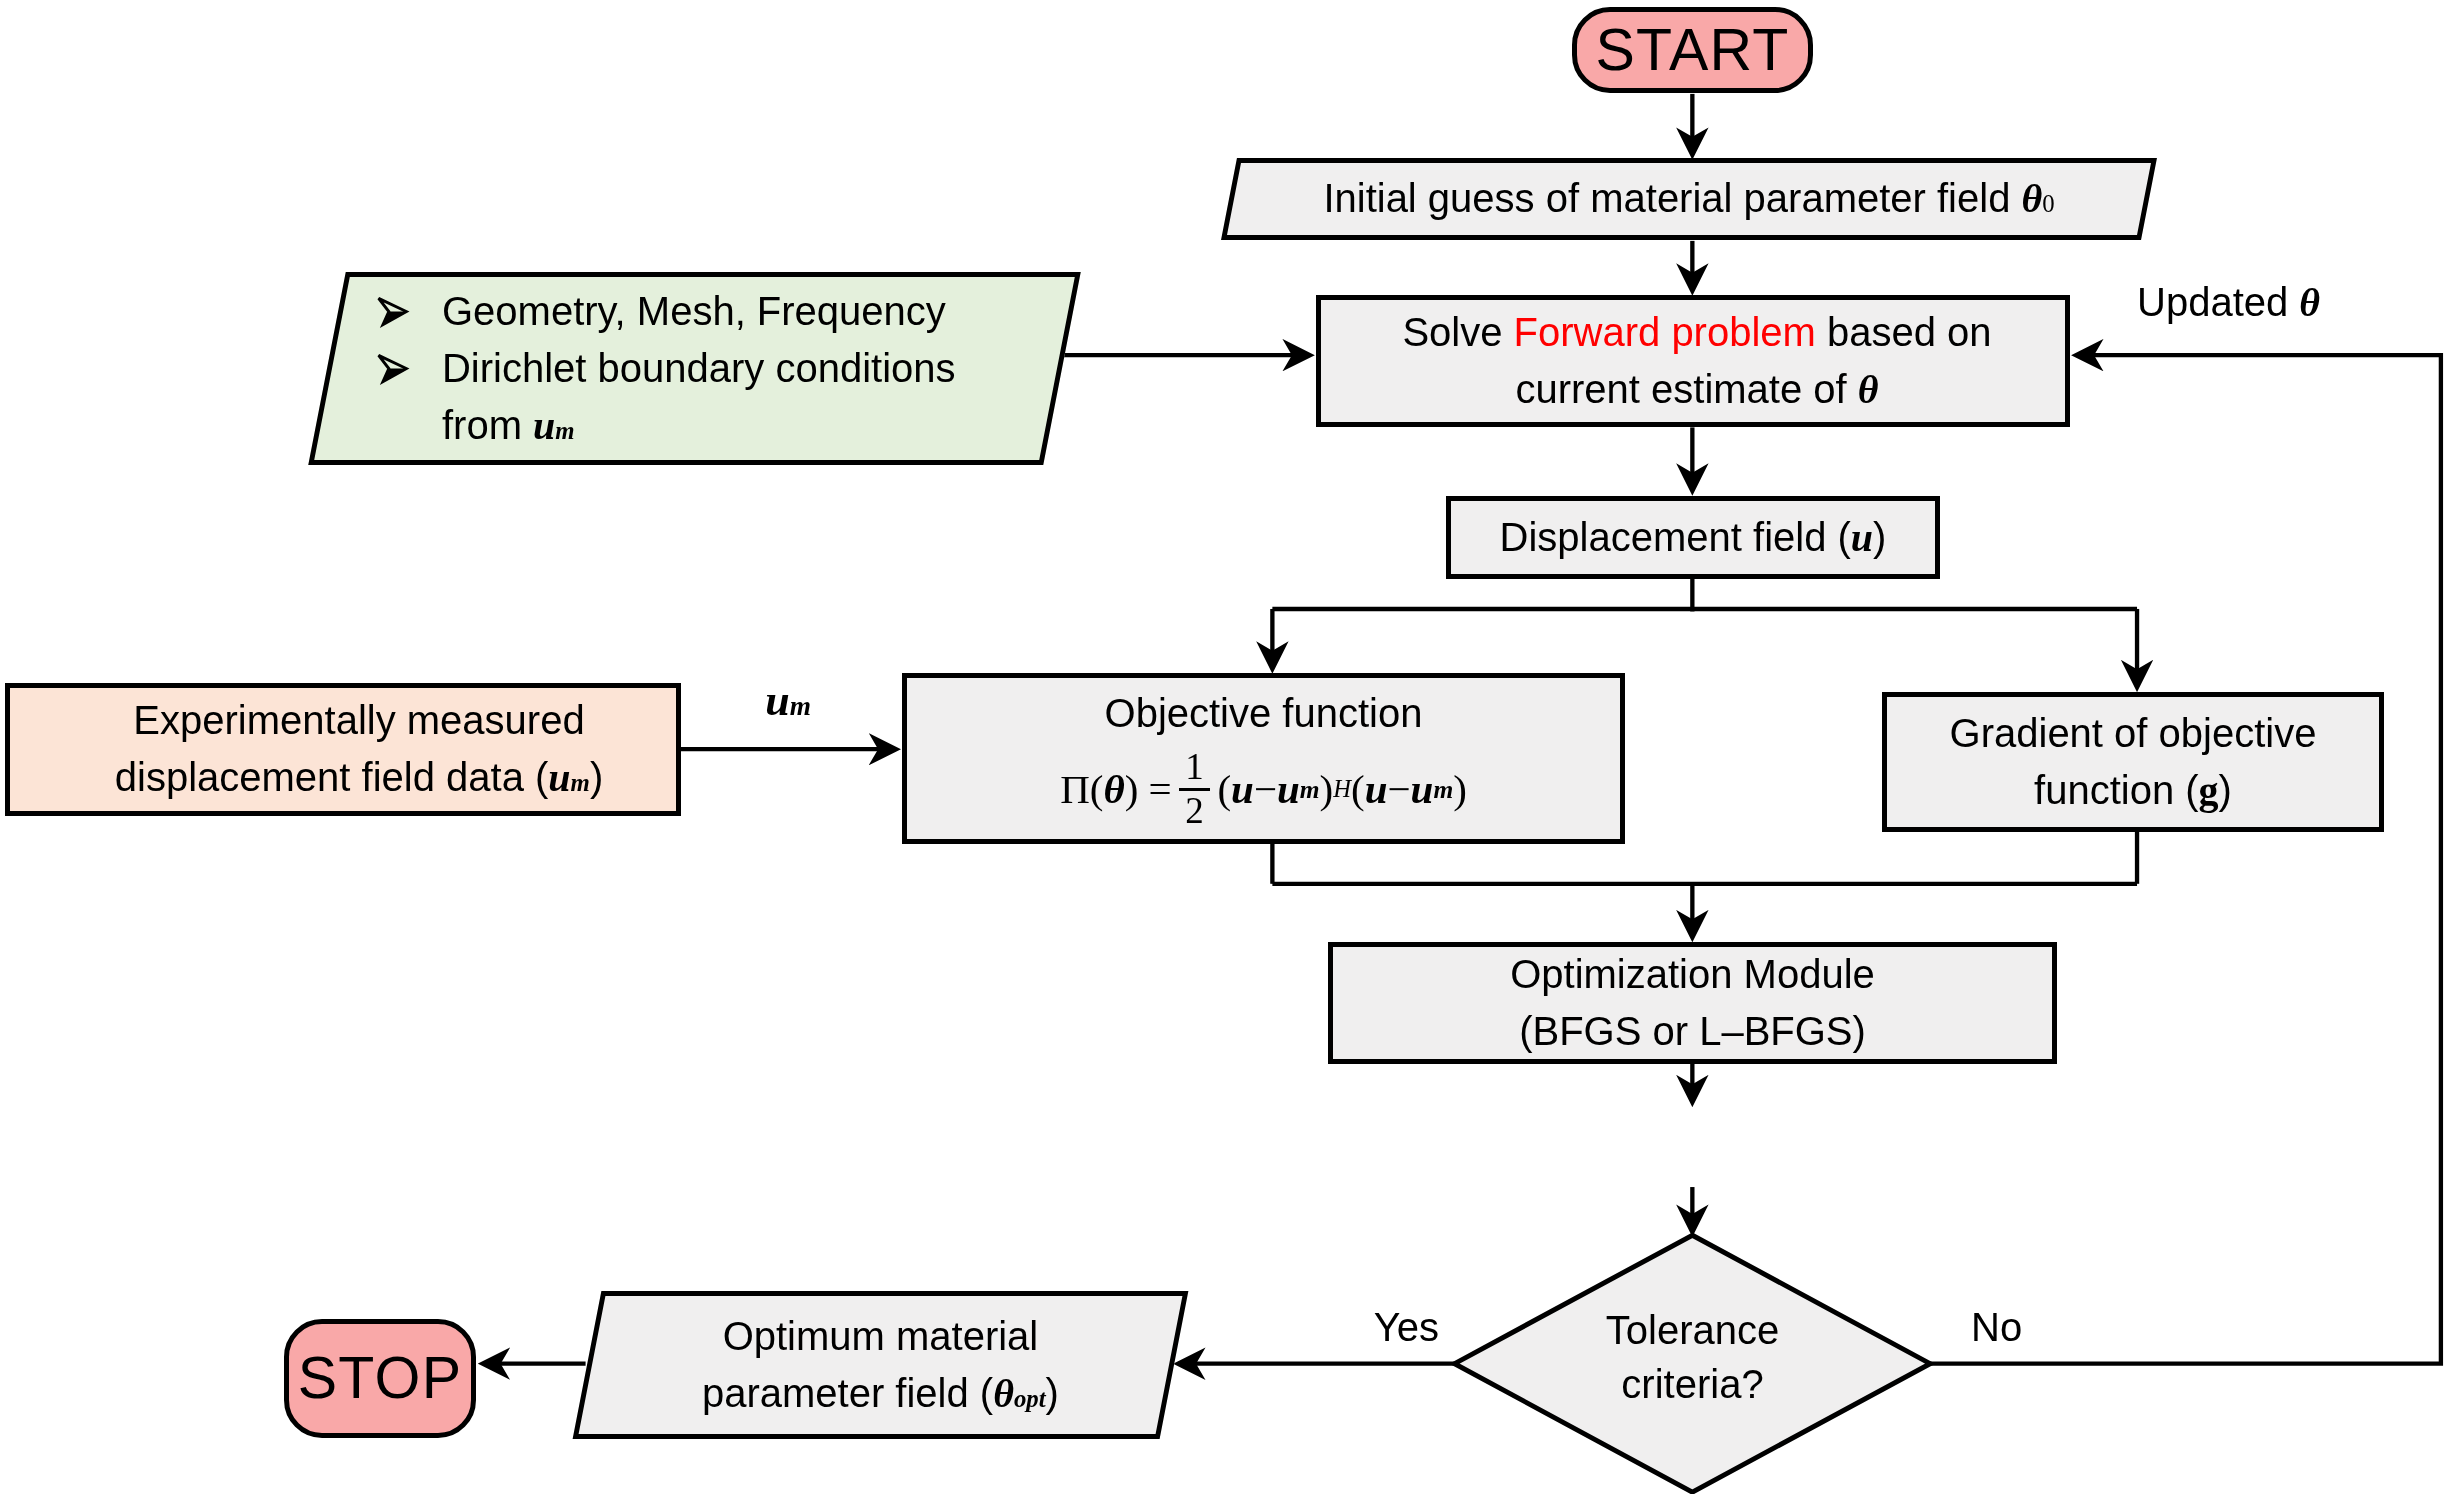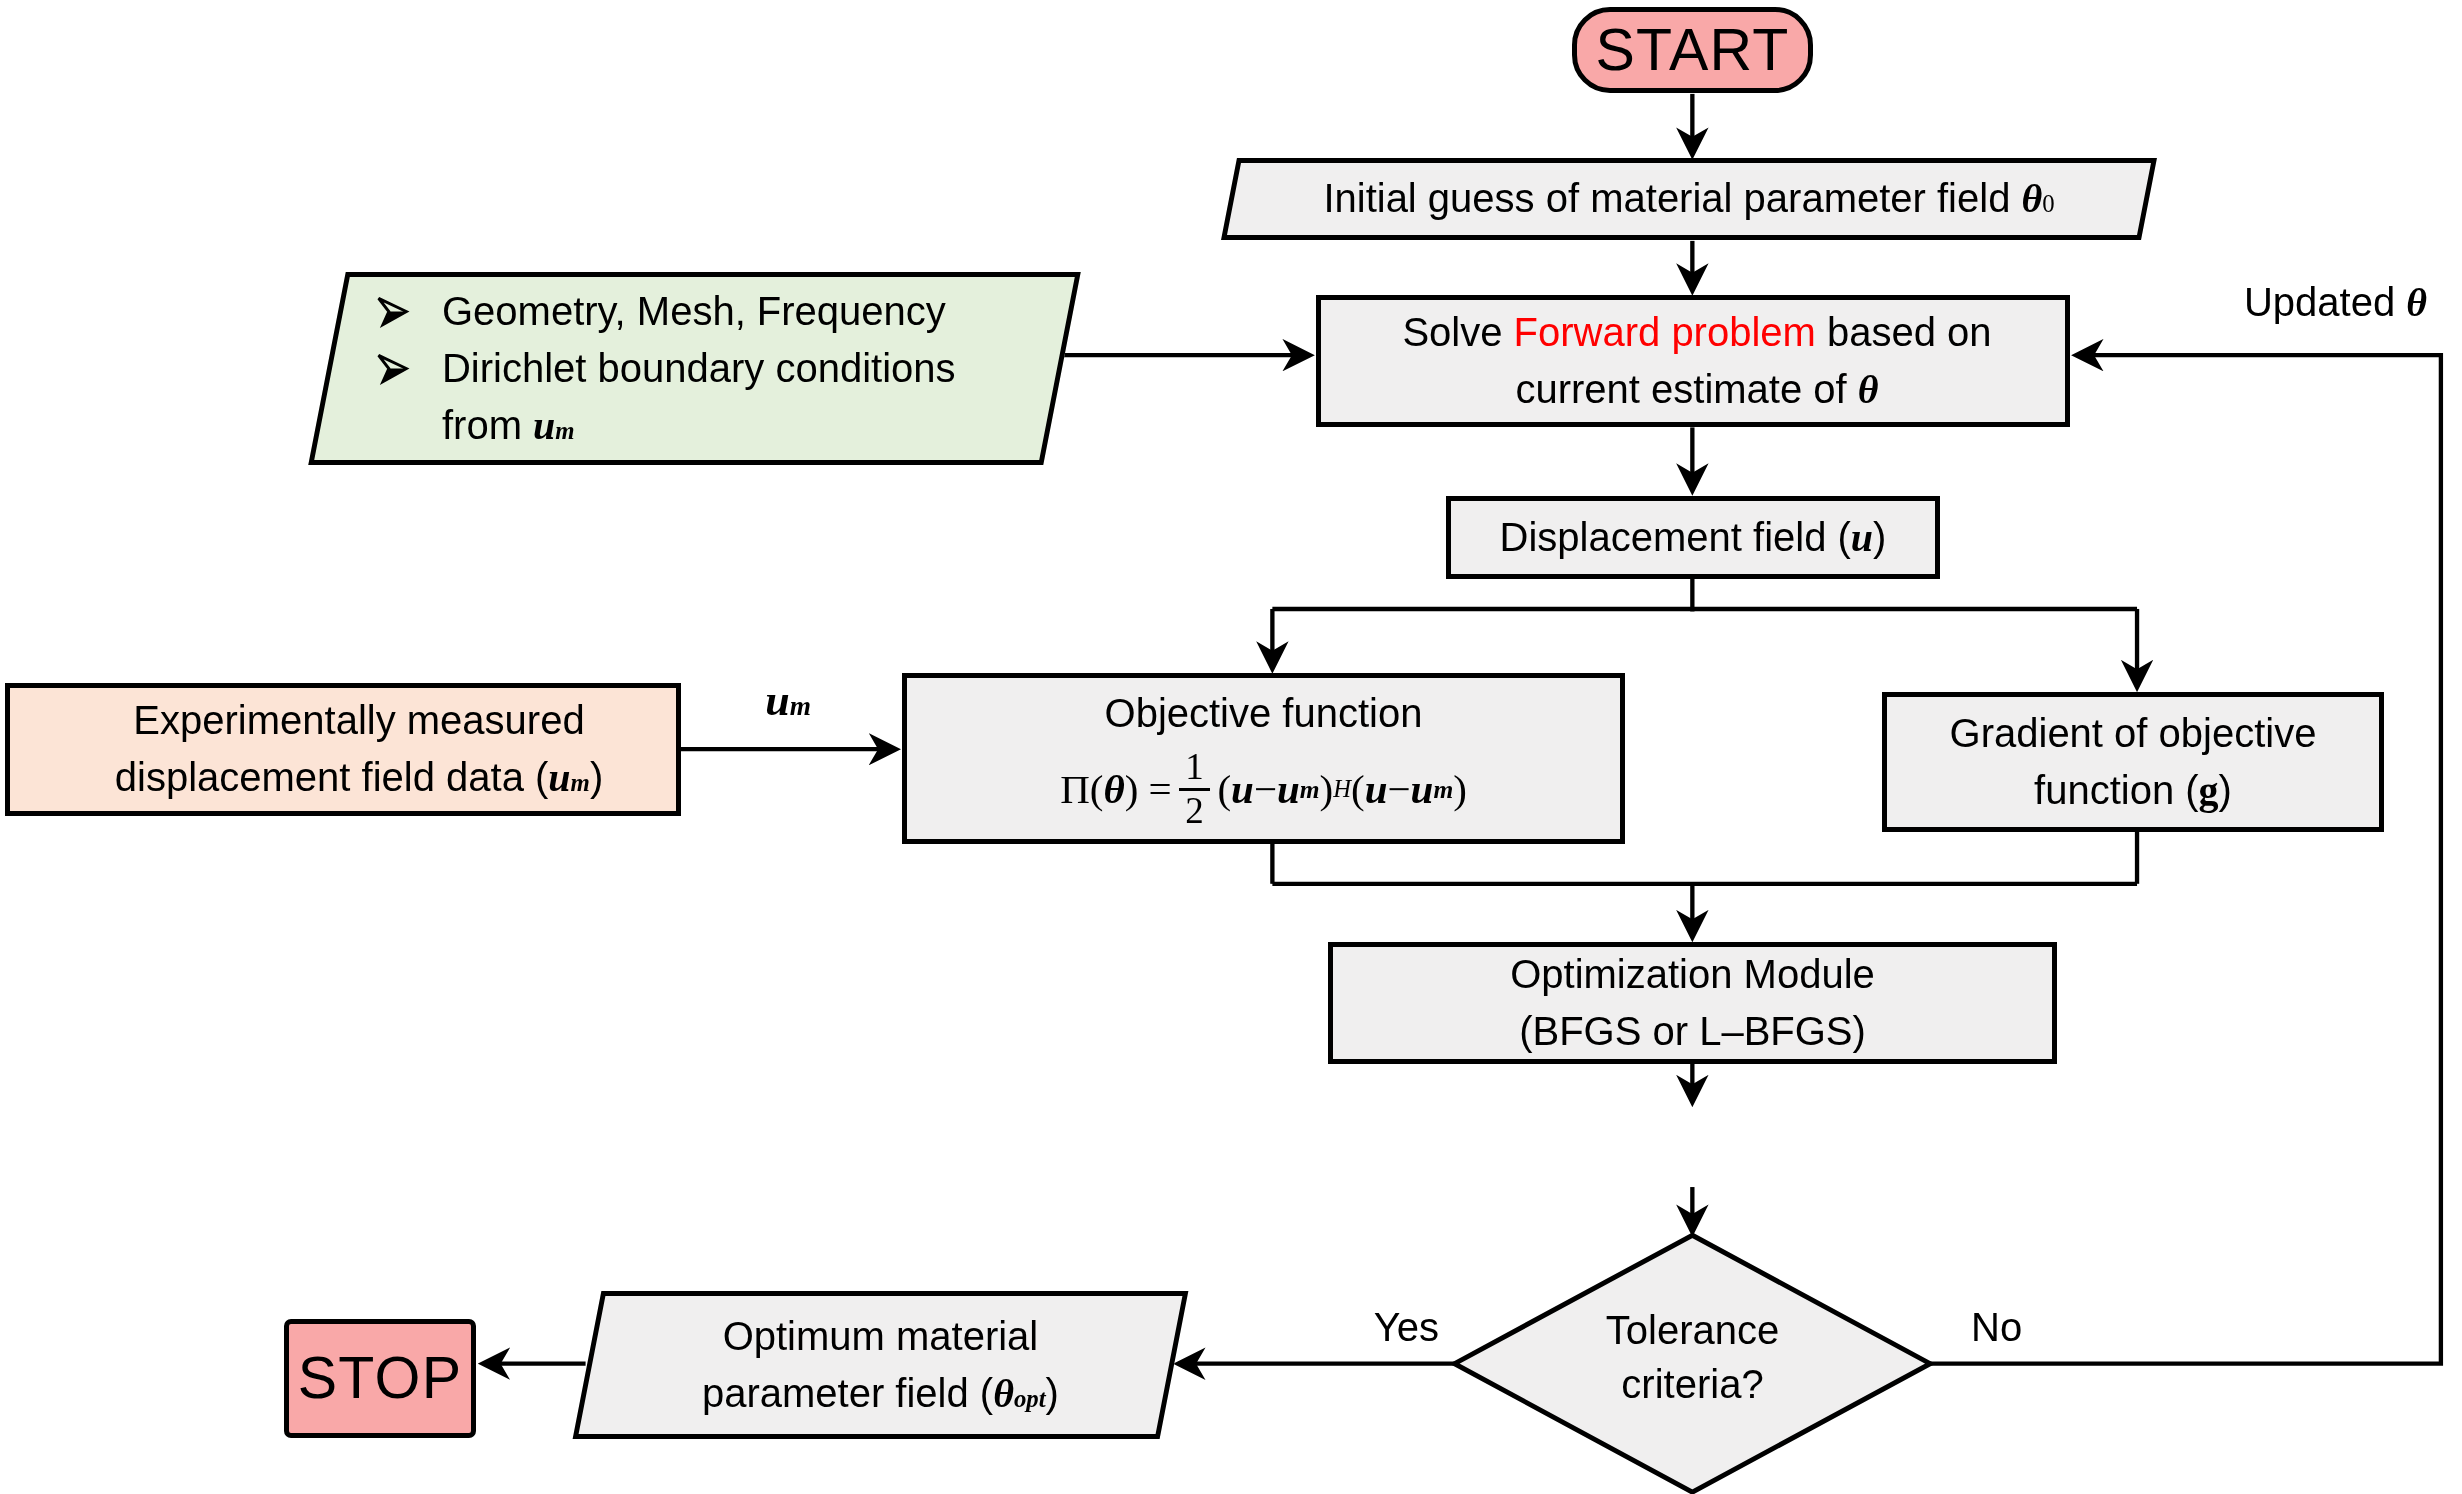--- a/index.html
+++ b/index.html
@@ -112,21 +112,21 @@
 
   <div class="node process" style="left:1316px;top:295px;width:754px;height:132px;padding-left:8px;">
     <div>
       <span>Solve </span><span class="hl">Forward problem</span><span> based on</span>
     </div>
     <div>
       <span>current estimate of </span><span class="mbi">θ</span>
     </div>
   </div>
 
-  <div class="label" style="left:2137px;top:279px;width:290px;text-align:right;">
+  <div class="label" style="left:2137px;top:279px;width:290px;text-align:left;">
     <span>Updated </span><span class="mbi">θ</span>
   </div>
 
   <div class="node process" style="left:1446px;top:496px;width:494px;height:83px;">
     <div>
       <span>Displacement field (</span><span class="mbi">u</span><span>)</span>
     </div>
   </div>
 
   <div class="node process" style="left:902px;top:673px;width:723px;height:171px;">
@@ -189,18 +189,18 @@
 
   <div class="node para para-gray" style="left:587px;top:1291px;width:587px;height:148px;">
     <div class="inner">
       <div>Optimum material</div>
       <div>
         <span>parameter field (</span><span class="mbi">θ</span><sub class="msub">opt</sub><span>)</span>
       </div>
     </div>
   </div>
 
-  <div class="node terminal" style="left:284px;top:1319px;width:192px;height:119px;border-radius:7px;">
+  <div class="node terminal" style="left:284px;top:1319px;width:192px;height:119px;">
     <span>STOP</span>
   </div>
 
 </div>
 
 
 </body></html>

